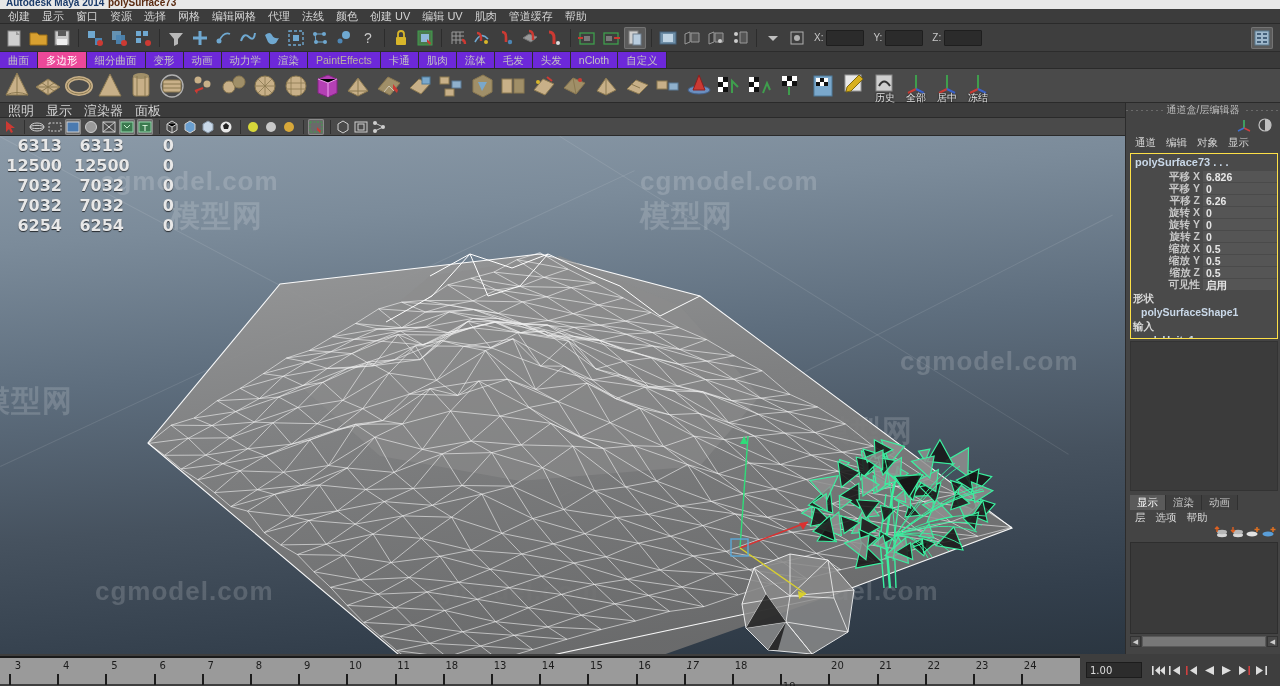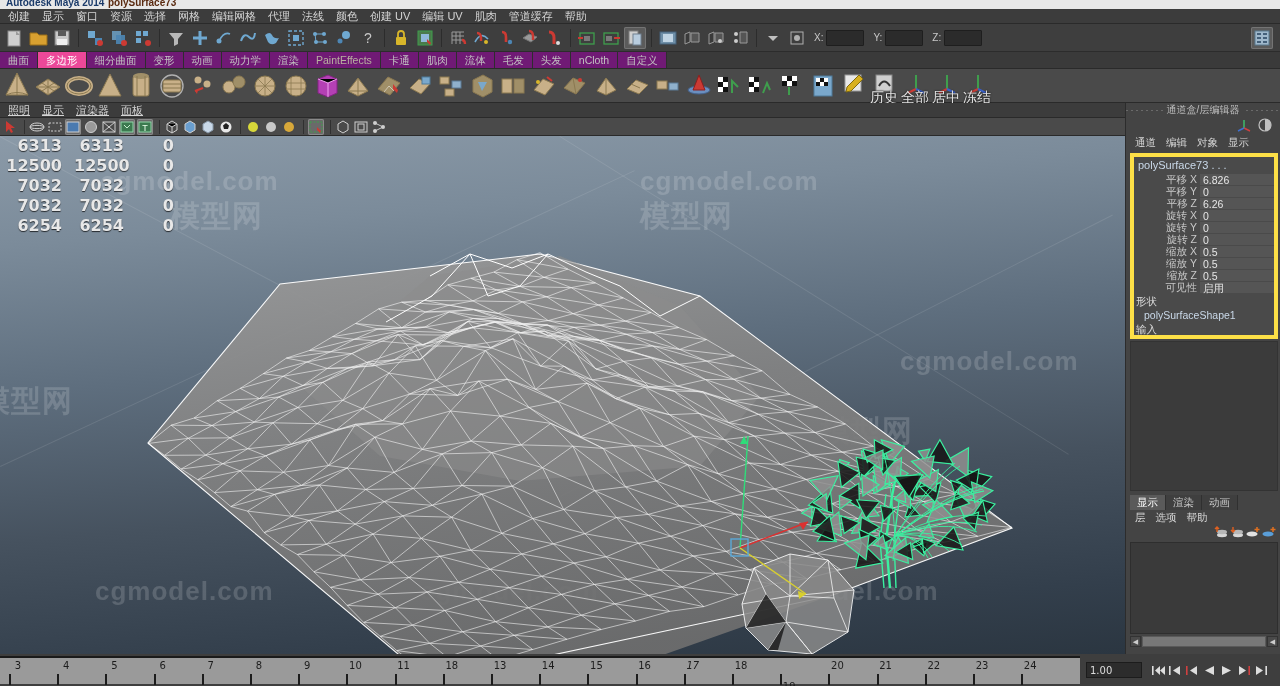--- a/index.html
+++ b/index.html
@@ -52,52 +52,52 @@
   }
 
   
   .shelftabs {
     position:absolute; left:0; top:52px; width:1280px; height:17px;
     background:#3a3a3a; display:flex; align-items:flex-end;
     border-bottom:1px solid #2a2a2a;
   }
   .stab {
     height:16px; line-height:16px; padding:0 8px; font-size:10.5px;
-    color:#c2c2c2; background:#701a75;
+    color:#c2c2c2; background:#6d28d9;
     border-right:1px solid #2e2e2e; white-space:nowrap;
   }
   .stab.active { background:#ec4899; color:#ffffff; }
   .stab.pe { color:#b8b0a0; }
 
   
   .shelf {
     position:absolute; left:0; top:69px; width:1280px; height:34px;
     background:#4a4a4a; border-bottom:1px solid #2a2a2a;
     display:flex; align-items:center; padding-left:2px;
   }
   .shicon {
     width:30px; height:30px; margin-right:1px; position:relative;
     flex:0 0 auto; display:flex; align-items:center; justify-content:center;
   }
   .shicon .lbl {
-    position:absolute; bottom:-1px; left:0; width:100%; text-align:left;
-    font-size:14px; color:#e4e4e4; text-shadow:0 0 2px #000; line-height:9px;
+    position:absolute; bottom:-1px; left:0; width:100%; text-align:center;
+    font-size:10px; color:#e4e4e4; text-shadow:0 0 2px #000; line-height:9px;
   }
 
   
   .vpwrap {
     position:absolute; left:0; top:103px; width:1125px; height:551px;
     background:#2f3a44;
   }
   .vpmenu {
     position:absolute; left:0; top:0; width:100%; height:15px;
     background:#3c3c3c; display:flex; align-items:center; padding-left:2px;
     border-bottom:1px solid #2a2a2a;
   }
-  .vpmenu .mi { padding:0 6px; font-size:11px; color:#d4d4d4; line-height:15px;text-decoration:underline; }
+  .vpmenu .mi { padding:0 6px; font-size:13px; color:#d4d4d4; line-height:15px; }
   .vptools {
     position:absolute; left:0; top:15px; width:100%; height:18px;
     background:#4a4a4a; display:flex; align-items:center; padding-left:2px;
     border-bottom:1px solid #2a2a2a;
   }
   .vptools .vic {
     width:16px; height:16px; margin-right:2px; flex:0 0 auto;
     display:flex; align-items:center; justify-content:center; border-radius:2px;
   }
   .vptools .vic.sel { background:#6a6a6a; box-shadow:inset 0 0 0 1px #8a8a8a;}
@@ -139,21 +139,21 @@
     color:#bdbdbd; background:#444;
     background-image:repeating-linear-gradient(90deg,#6a6a6a 0 2px,transparent 2px 5px);
     background-size:100% 1px; background-repeat:no-repeat; background-position:0 7px;
   }
   .rp-title span { background:#444; padding:0 4px; }
   .rp-iconrow { height:18px; position:relative; }
   .rp-menu { height:16px; display:flex; align-items:center; padding-left:4px; }
   .rp-menu .mi { padding:0 5px; font-size:10.5px; color:#d4d4d4; }
   .cbox {
     margin:2px 2px 0 4px; background:#4a4a4a;
-    border:4px solid #fde047; height:186px; position:relative; overflow:hidden;
+    border:1px solid #fde047; height:186px; position:relative; overflow:hidden;font-weight:bold;
   }
   .cb-objname { color:#c9d8e8; font-size:11px; padding:2px 0 2px 4px; }
   .cb-row { height:12px; line-height:12px; display:flex; font-size:10.5px; }
   .cb-lbl { flex:1; text-align:right; padding-right:3px; color:#c8c8c8; }
   .cb-val { width:74px; background:#555555; color:#e6e6e6; padding-left:3px;
             border-top:1px solid #4a4a4a; }
   .cb-sec { font-size:10.5px; color:#d8d8d8; padding-left:2px; margin-top:2px;}
   .cb-item { font-size:10.5px; color:#c9d8e8; padding-left:10px; }
   .cb-lower { background:#3b3b3b; height:150px; margin:2px 2px 0 4px; border:1px solid #333;}
 

